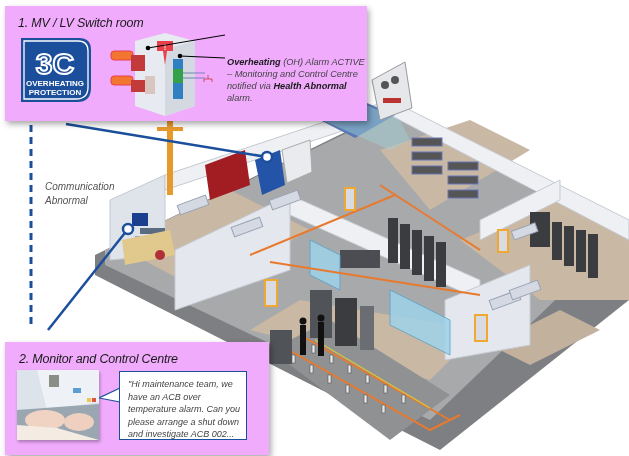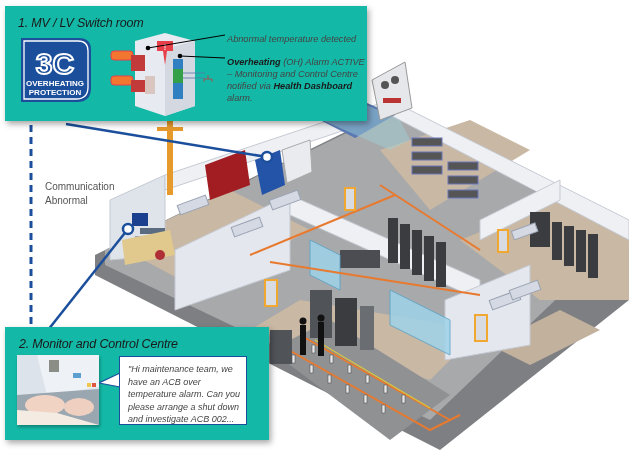--- a/index.html
+++ b/index.html
@@ -1,33 +1,33 @@
 <!DOCTYPE html>
 <html><head>
 <meta charset="utf-8">
 <style>
   html, body { margin:0; padding:0; }
   body { width:629px; height:456px; position:relative; overflow:hidden; background:#ffffff; font-family:"Liberation Sans", sans-serif; }
   #scene { position:absolute; left:0; top:0; width:629px; height:456px; }
-  .callout { position:absolute; background:#14b8a6; box-shadow:2px 3px 6px rgba(0,0,0,0.35); }
+  .callout { position:absolute; background:#f0abfc; box-shadow:2px 3px 6px rgba(0,0,0,0.35); }
   #callout-1 { left:5px; top:6px; width:362px; height:115px; }
-  #callout-2 { left:5px; top:327px; width:264px; height:113px; }
+  #callout-2 { left:5px; top:342px; width:264px; height:113px; }
   .callout-title { position:absolute; font-style:italic; font-size:12.5px; color:#1a1a1a; letter-spacing:-0.2px; }
   #callout-1 .callout-title { left:13px; top:10px; }
   #callout-2 .callout-title { left:14px; top:10px; }
   #logo-3c { position:absolute; left:12px; top:30px; width:76px; height:68px; }
   #switchgear-illus { position:absolute; left:100px; top:25px; width:120px; height:90px; }
   .note { position:absolute; font-style:italic; font-size:9.2px; color:#444; line-height:12px; }
   .note b { font-style:italic; color:#1a1a1a; }
   #note-temp { left:222px; top:27px; width:140px; }
   #note-alarm { left:222px; top:50px; width:140px; }
   #monitor-photo { position:absolute; left:12px; top:28px; width:82px; height:70px; box-shadow:1px 2px 3px rgba(0,0,0,0.3); overflow:hidden; }
   #speech-bubble { position:absolute; left:114px; top:29px; width:126px; height:67px; border:1.2px solid #1b4f9c; background:#fff; }
   #speech-text { position:absolute; left:8px; top:6px; width:114px; font-style:italic; font-size:9px; color:#444; line-height:12.5px; }
-  #comm-label { position:absolute; left:45px; top:180px; font-size:10px; color:#555; line-height:14px; }
+  #comm-label { position:absolute; left:45px; top:180px; font-style:italic; font-size:10px; color:#555; line-height:14px; }
 </style>
 </head>
 <body>
 
 <svg id="scene" viewBox="0 0 629 456" xmlns="http://www.w3.org/2000/svg">
 
   <g>
     <polygon points="95,255 390,110 629,240 629,300 440,450 95,275" fill="#7d7f82"></polygon>
     <polygon points="105,250 390,112 620,238 430,420 105,265" fill="#a8a9ab"></polygon>
   </g>
@@ -211,23 +211,22 @@
     <line x1="78" y1="42" x2="100" y2="42" stroke="#5577aa" stroke-width="0.8"></line>
     <line x1="78" y1="47" x2="100" y2="47" stroke="#5577aa" stroke-width="0.8"></line>
     <g stroke="#c23a3a" stroke-width="0.8" fill="none">
       <line x1="103" y1="44" x2="103" y2="48"></line>
         <line x1="99" y1="48" x2="107" y2="48"></line>
       <line x1="99" y1="48" x2="99" y2="51"></line>
         <line x1="107" y1="48" x2="107" y2="51"></line>
     </g>
   </svg>
 
-  <div class="note" id="note-temp">Abnormal temperature detected</div>
   <div class="note" id="note-alarm">
-    <b>Overheating</b><span> (OH) Alarm ACTIVE – Monitoring and Control Centre notified via </span><b>Health Dashboard</b><span> alarm.</span>
+    <b>Overheating</b><span> (OH) Alarm ACTIVE – Monitoring and Control Centre notified via </span><b>Health Abnormal</b><span> alarm.</span>
   </div>
 </div>
 
 <div class="callout" id="callout-2">
   <div class="callout-title">2. Monitor and Control Centre</div>
   <svg id="monitor-photo" viewBox="0 0 82 70">
     <rect width="82" height="70" fill="#dde3ea"></rect>
     <polygon points="20,0 82,0 82,32 30,40" fill="#eef1f5"></polygon>
     <rect x="32" y="5" width="10" height="12" fill="#8a8e86"></rect>
     <rect x="56" y="18" width="8" height="5" fill="#5a9fd0"></rect>

